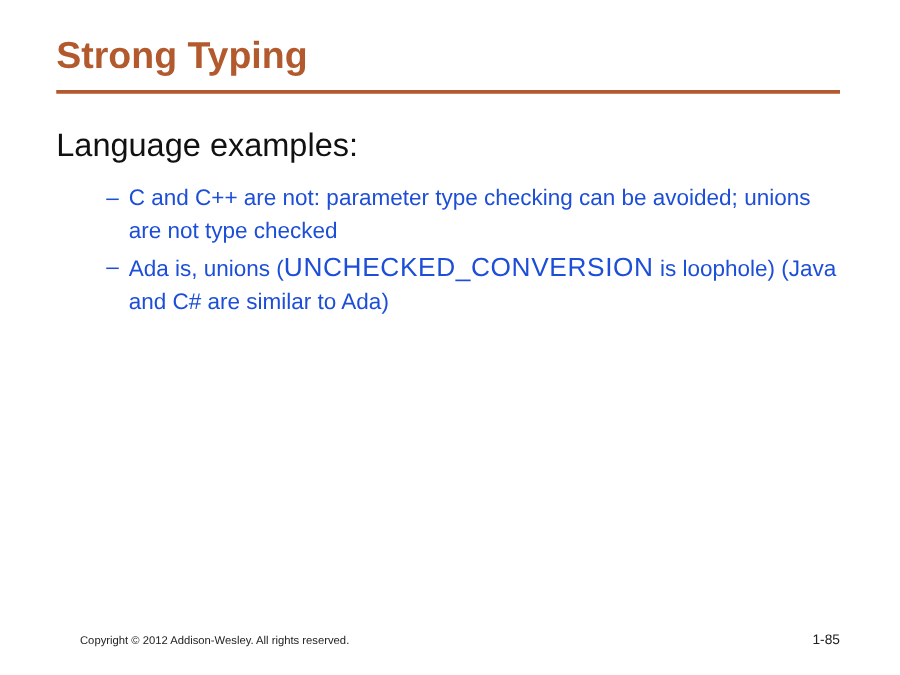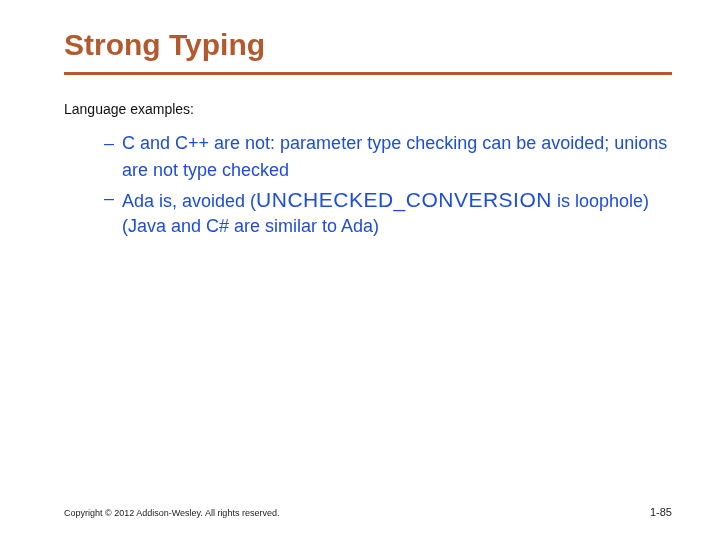--- a/index.html
+++ b/index.html
@@ -7,38 +7,38 @@
     width: 720px;
     height: 540px;
     background: #ffffff;
     font-family: Verdana, Geneva, sans-serif;
     position: relative;
     overflow: hidden;
   }
   .slide {
     width: 100%;
     height: 100%;
-    padding: 28px 48px 0 64px;
+    padding: 28px 48px 0 45px;
     position: relative;
   }
   .title {
     color: #b25a2e;
     font-size: 30px;
     font-weight: bold;
     font-family: Verdana, Geneva, sans-serif;
     margin-bottom: 10px;
   }
   .rule {
     border: none;
     border-top: 3px solid #b25a2e;
     margin-bottom: 26px;
   }
   .subhead {
     color: #111;
-    font-size: 14px;
+    font-size: 26px;
     font-family: Verdana, Geneva, sans-serif;
     margin-bottom: 14px;
   }
   .bullets {
     list-style: none;
     padding-left: 40px;
   }
   .bullets li {
     color: #1d4ed8;
     font-size: 18px;
@@ -78,20 +78,20 @@
 
 <div class="slide">
   <h1 class="title">Strong Typing</h1>
   <hr class="rule">
   <div class="subhead">Language examples:</div>
   <ul class="bullets">
     <li>
       <span>C and C++ are not: parameter type checking can be avoided; unions are not type checked</span><span class="sc"></span><span></span>
     </li>
     <li>
-      <span>Ada is, avoided (</span><span class="sc">UNCHECKED_CONVERSION</span><span> is loophole) (Java and C# are similar to Ada)</span>
+      <span>Ada is, unions (</span><span class="sc">UNCHECKED_CONVERSION</span><span> is loophole) (Java and C# are similar to Ada)</span>
     </li>
   </ul>
   <div class="footer">
     <span class="copyright">Copyright © 2012 Addison-Wesley. All rights reserved.</span>
     <span class="pagenum">1-85</span>
   </div>
 </div>
 
 </body></html>

